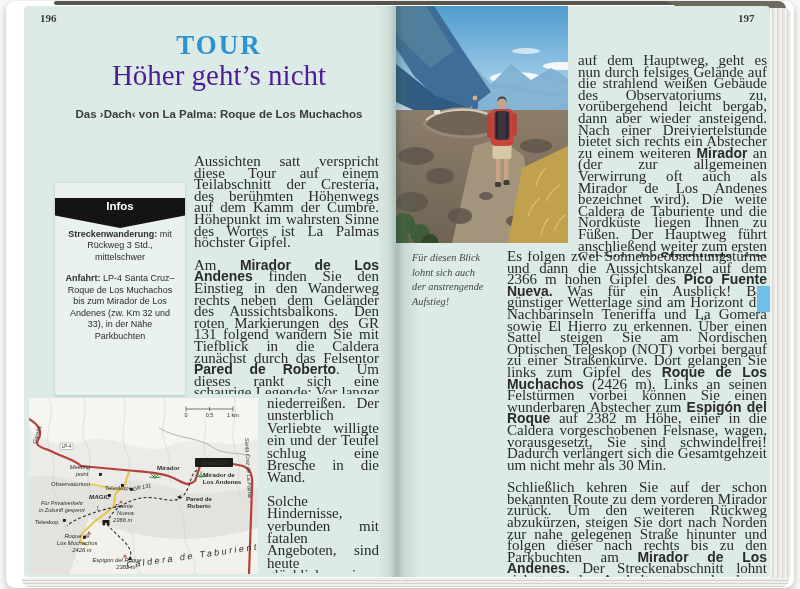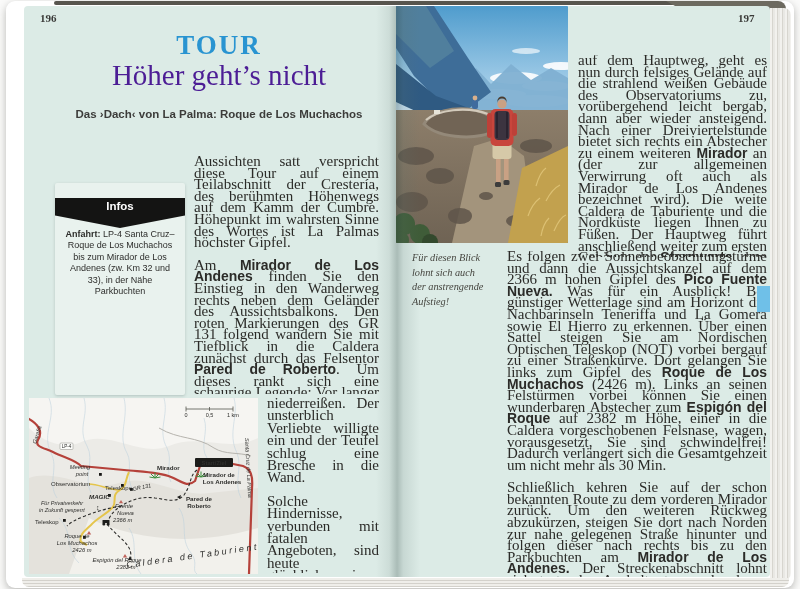--- a/index.html
+++ b/index.html
@@ -80,20 +80,21 @@
         <div class="subtitle">Das ›Dach‹ von La Palma: Roque de Los Muchachos</div>
       </div>
 
       <div class="infos">
         <div class="infos-body"></div>
         <div class="infos-banner">Infos</div>
         <div class="infos-content">
           <div class="pin-row"><svg width="8" height="11" viewBox="0 0 8 11">
                 <path d="M4 0C1.8 0 0 1.7 0 3.8 0 6.5 4 11 4 11S8 6.5 8 3.8C8 1.7 6.2 0 4 0zm0 5.2a1.5 1.5 0 1 1 0-3 1.5 1.5 0 0 1 0 3z" fill="#161616"></path>
               </svg><span>D 4</span></div>
+          <div class="infos-row"><span class="infos-label">Streckenwanderung:</span><span> mit Rückweg 3 Std., mittelschwer</span></div>
           <div class="infos-row"><span class="infos-label">Anfahrt:</span><span> LP-4 Santa Cruz–Roque de Los Muchachos bis zum Mirador de Los Andenes (zw. Km 32 und 33), in der Nähe Parkbuchten</span></div>
         </div>
       </div>
 
       <div class="body-text" style="left:170px;top:150px;width:185px;height:238px;">
         <p>Aussichten satt verspricht diese Tour auf einem Teilabschnitt der Crestería, des berühmten Höhenwegs auf dem Kamm der Cumbre. Höhepunkt im wahrsten Sinne des Wortes ist La Palmas höchster Gipfel.</p>
         <p><span>Am </span><span class="b">Mirador de Los Andenes</span><span> finden Sie den Einstieg in den Wanderweg rechts neben dem Geländer des Aussichtsbalkons. Den roten Markierungen des GR 131 folgend wandern Sie mit Tiefblick in die Caldera zunächst durch das Felsentor </span><span class="b">Pared de Roberto</span><span>. Um dieses rankt sich eine schaurige Legende: Vor langer Zeit verliebte sich ein junger Mann aus Garafía in ein Mädchen, das im Valle de Aridane lebte. Um seine Geliebte zu besuchen, wählte er den damals kürzesten Weg über den Roque de Los Muchachos. Doch der Teufel wurde eifersüchtig. Über Nacht errichtete er eine unüberwindliche Felswand. Es kam, wie es kommen musste: Als der Junge das nächste Mal des Weges kam, erschien der Teufel in Menschengestalt, nannte sich Roberto und machte dem Verzweifelten ein Angebot. Wenn er ihm seine Seele verkaufe, würde er die Wand</span></p>
       </div>
 
       <div class="body-text" style="left:243px;top:391px;width:112px;height:176px;line-height:12.4px;">

